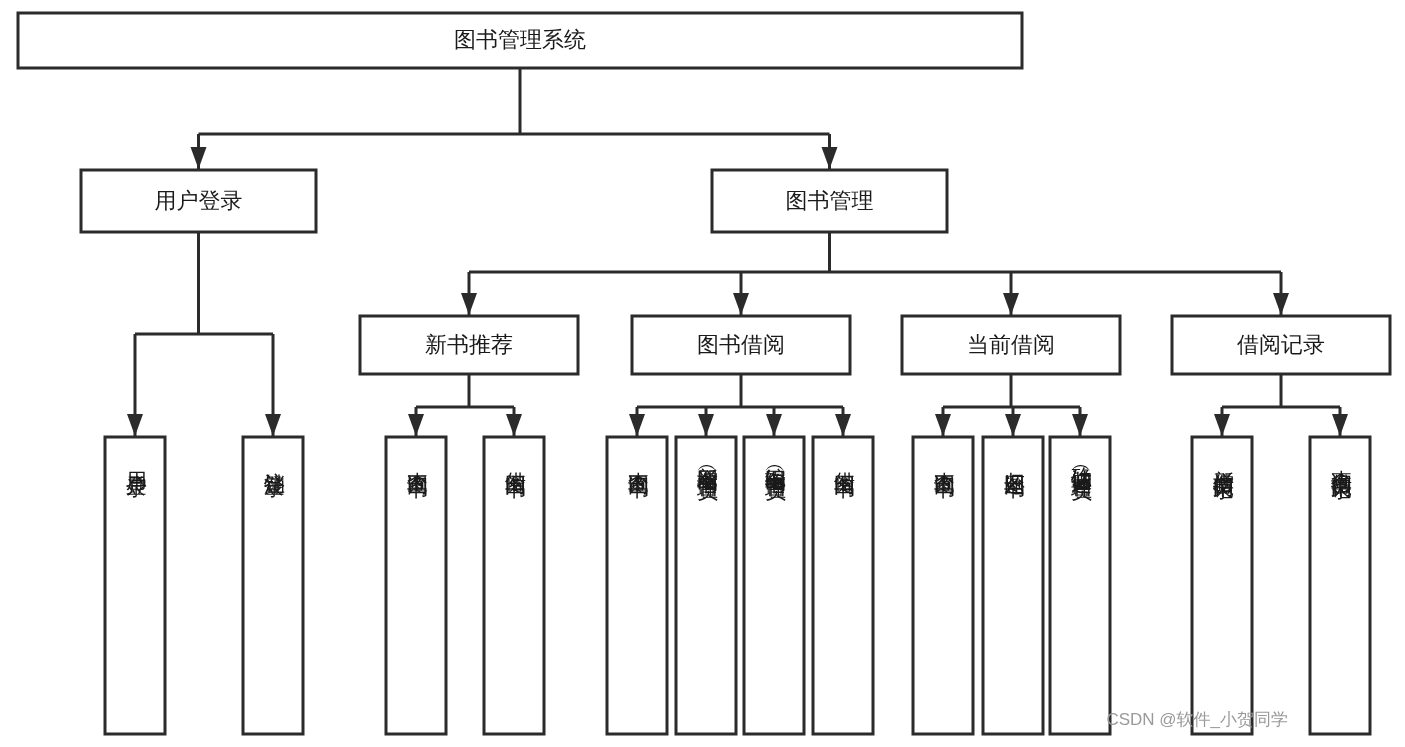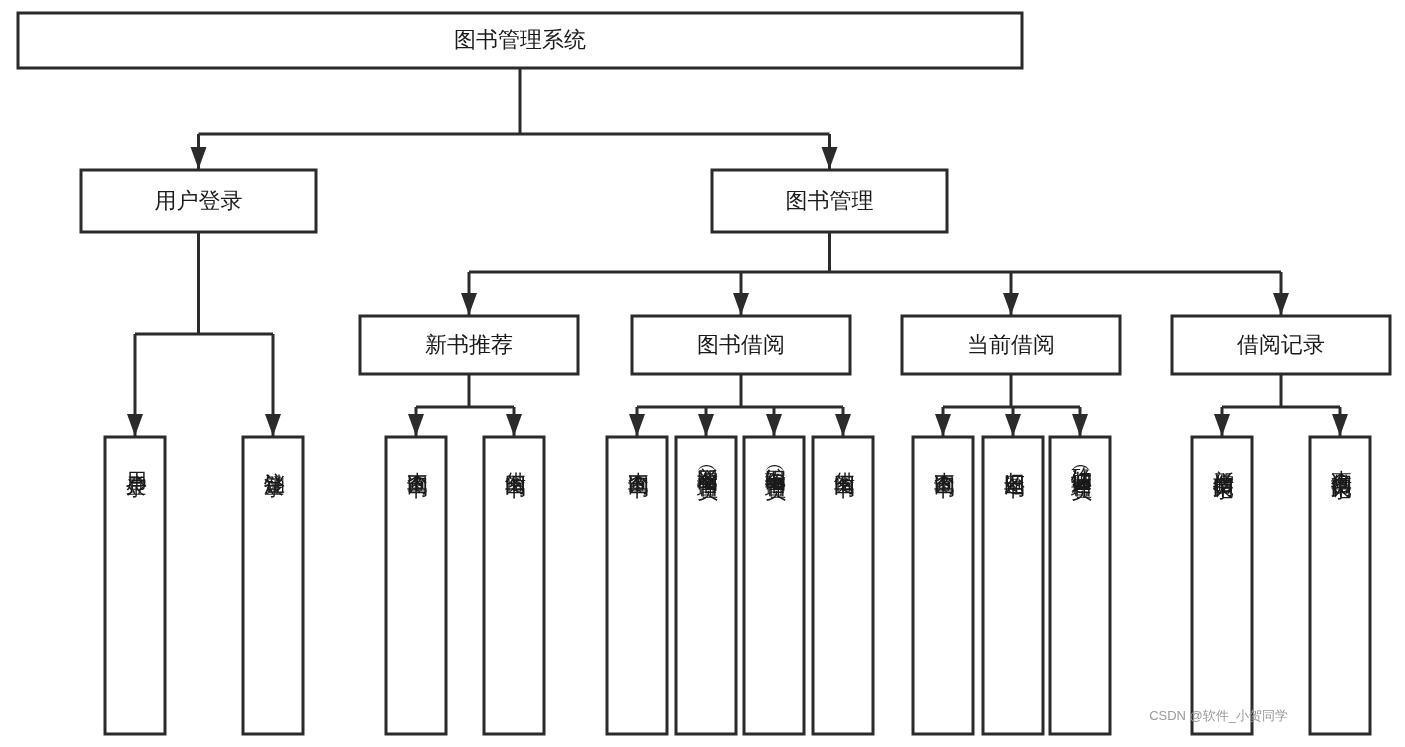--- a/index.html
+++ b/index.html
@@ -53,23 +53,23 @@
     stroke-width: 3;
     fill: none;
   }
   .arrow-head {
     fill: #2b2b2b;
     stroke: none;
   }
   .watermark {
     position: absolute;
     right: 10px;
-    bottom: 22px;
-    font-family: "Liberation Sans", "DejaVu Sans", sans-serif;
-    font-size: 13px;
+    bottom: 16px;
+    font-family: "Liberation Sans", "DejaVu Sans", sans-serif;
+    font-size: 17px;
     color: #9a9a9a;
     white-space: nowrap;
     pointer-events: none;
   }
 </style>
 </head>
 <body>
 
 <div id="chart-root">
   <svg class="diagram" viewBox="0 0 1405 747" xmlns="http://www.w3.org/2000/svg">

